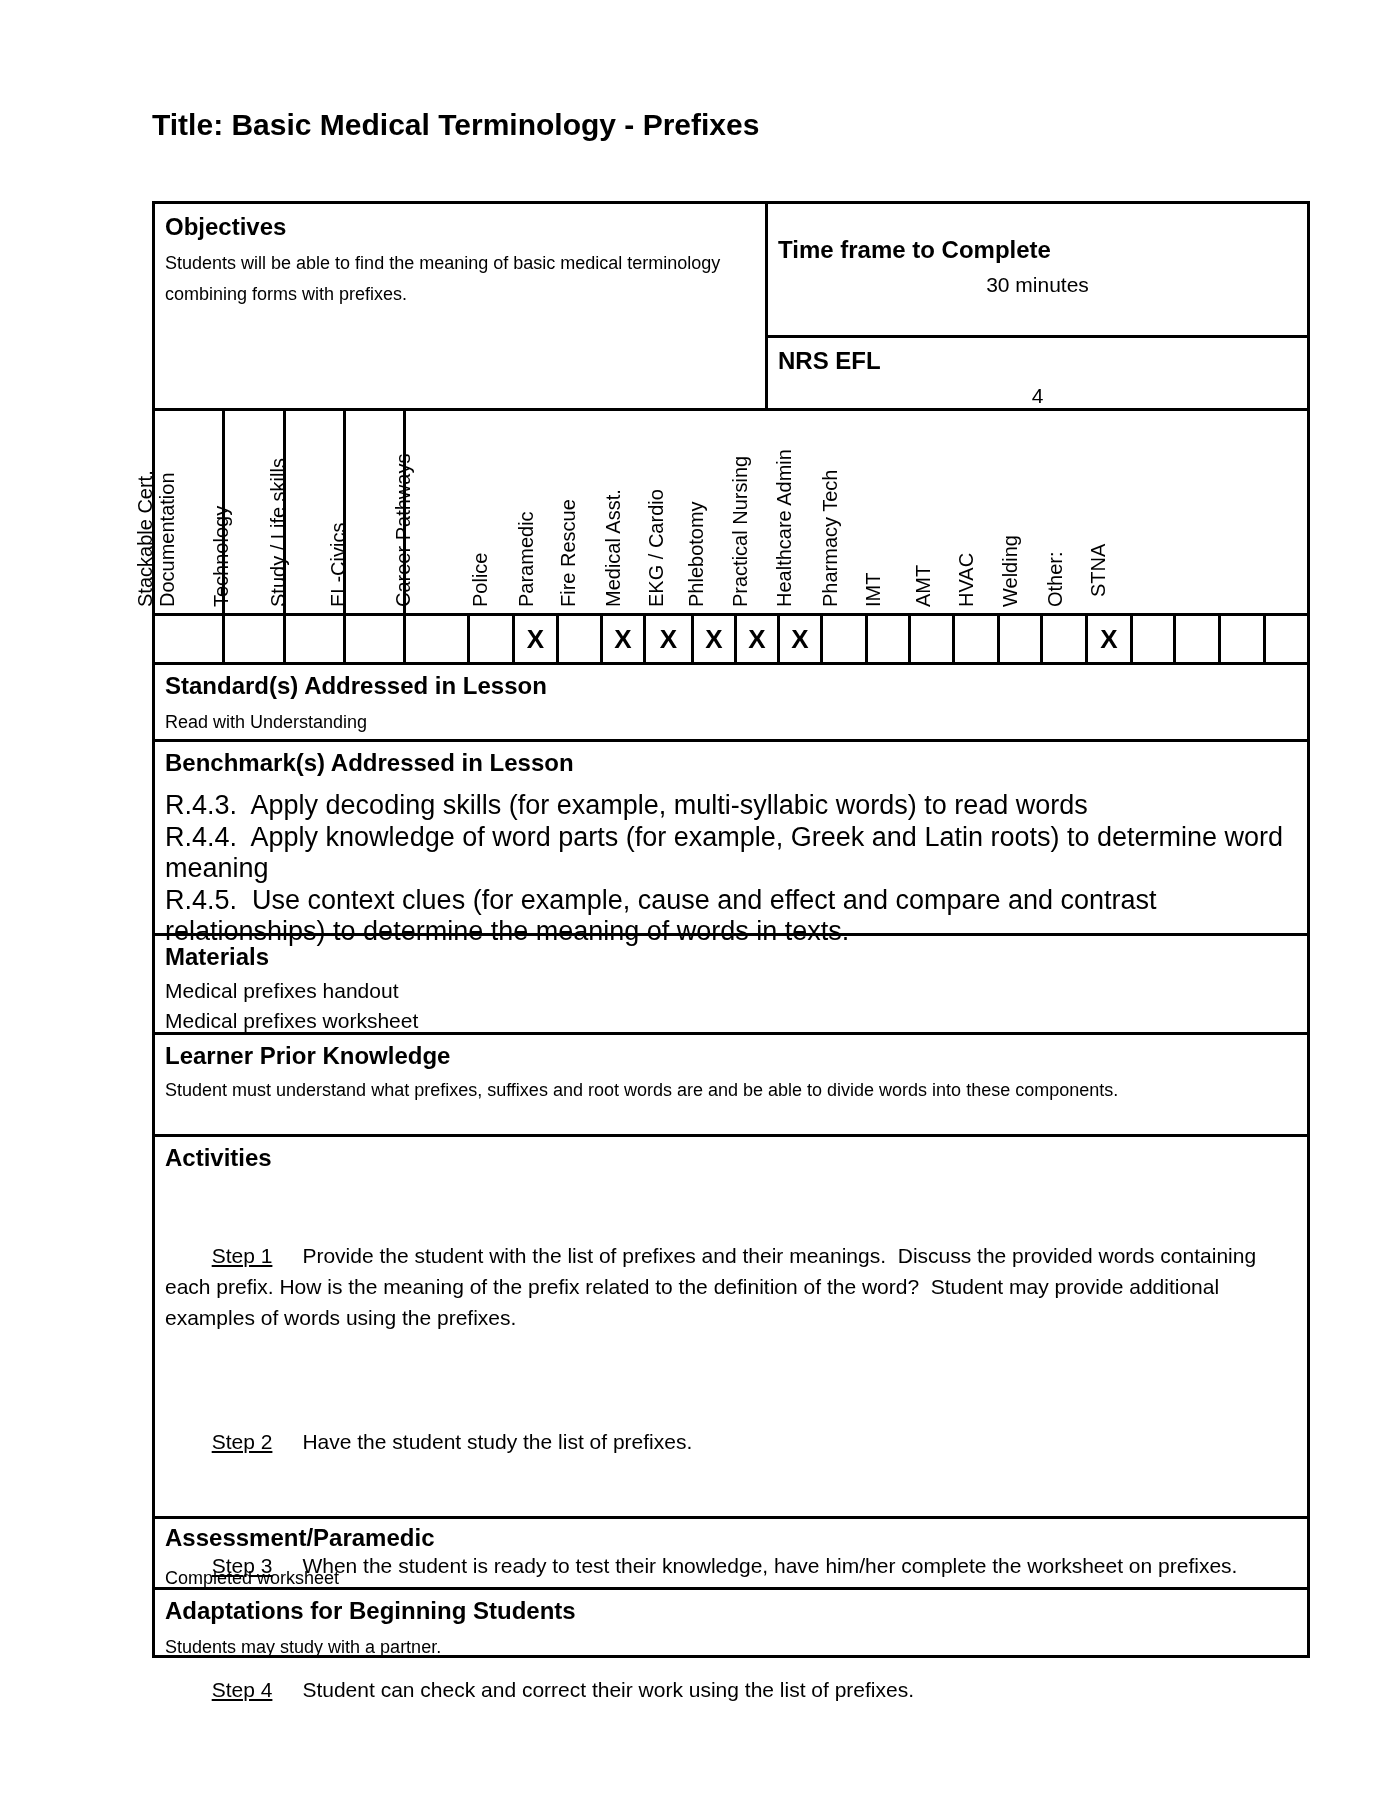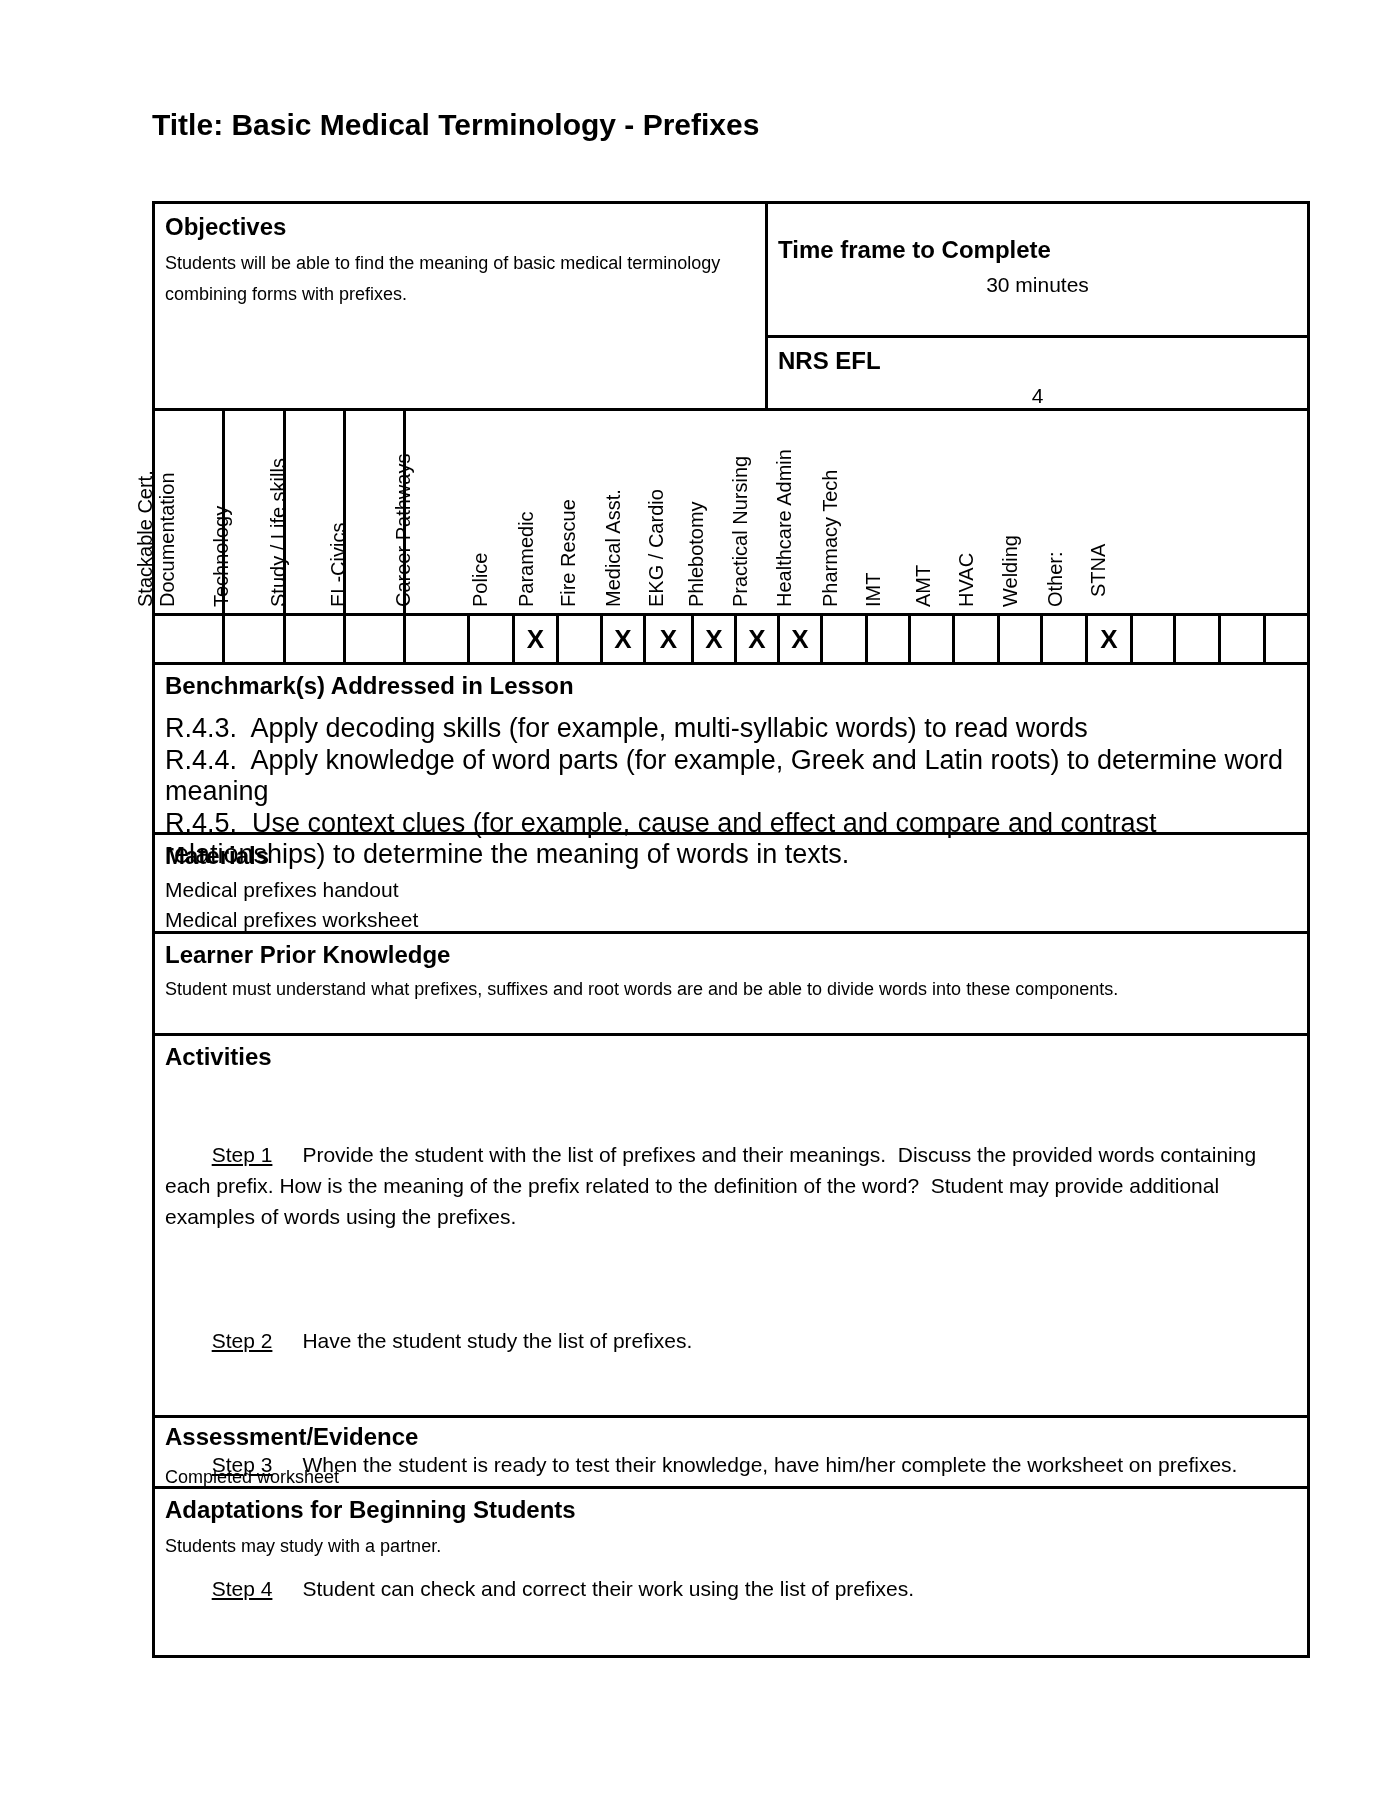--- a/index.html
+++ b/index.html
@@ -38,21 +38,21 @@
   }
   
   .checkrow{height:49px;display:flex;}
   .ck{box-sizing:border-box;border-right:3px solid #000;height:100%;
       display:flex;align-items:center;justify-content:center;
       font-size:26px;font-weight:bold;overflow:hidden;}
   .ck:last-child{border-right:none;flex:1;}
   
   .section{padding:6px 10px 0 10px;}
   .sec-std{height:77px;}
-  .sec-bench{height:170px;}
+  .sec-bench{height:194px;}
   .sec-mats{height:99px;}
   .sec-learn{height:102px;}
   .sec-act{height:382px;}
   .sec-assess{height:71px;padding-top:4px;}
   .sec-adapt{}
   .bench-items{margin-top:12px;}
   .bench-item{font-size:27px;line-height:31.5px;white-space:pre-wrap;}
   .mat-items{margin-top:4px;}
   .mat-item{font-size:21px;line-height:30px;}
   .learn-body{margin-top:4px;}
@@ -138,20 +138,24 @@
       <div class="ck" style="width:45px"></div>
       <div class="ck" style="width:43px"></div>
       <div class="ck" style="width:45px"></div>
       <div class="ck" style="width:45px">X</div>
       <div class="ck" style="width:43px"></div>
       <div class="ck" style="width:45px"></div>
       <div class="ck" style="width:45px"></div>
       <div class="ck"></div>
     </div>
 
+    <div class="row section sec-std">
+      <div class="sec-h">Standard(s) Addressed in Lesson</div>
+      <div class="body-text">Read with Understanding</div>
+    </div>
 
     <div class="row section sec-bench">
       <div class="sec-h">Benchmark(s) Addressed in Lesson</div>
       <div class="bench-items">
         <div class="bench-item">R.4.3.  Apply decoding skills (for example, multi-syllabic words) to read words</div>
         <div class="bench-item">R.4.4.  Apply knowledge of word parts (for example, Greek and Latin roots) to determine word meaning</div>
         <div class="bench-item">R.4.5.  Use context clues (for example, cause and effect and compare and contrast relationships) to determine the meaning of words in texts.</div>
       </div>
     </div>
 
@@ -178,21 +182,21 @@
       </div>
       <div class="step step-n">
         <span class="step-label">Step 3</span><span class="step-text">When the student is ready to test their knowledge, have him/her complete the worksheet on prefixes.</span>
       </div>
       <div class="step step-n">
         <span class="step-label">Step 4</span><span class="step-text">Student can check and correct their work using the list of prefixes.</span>
       </div>
     </div>
 
     <div class="row section sec-assess">
-      <div class="sec-h">Assessment/Evidence</div>
+      <div class="sec-h">Assessment/Paramedic</div>
       <div class="body-text assess-body">Completed worksheet</div>
     </div>
 
     <div class="row section sec-adapt">
       <div class="sec-h">Adaptations for Beginning Students</div>
       <div class="body-text">Students may study with a partner.</div>
     </div>
 
   </div>
 </div>

